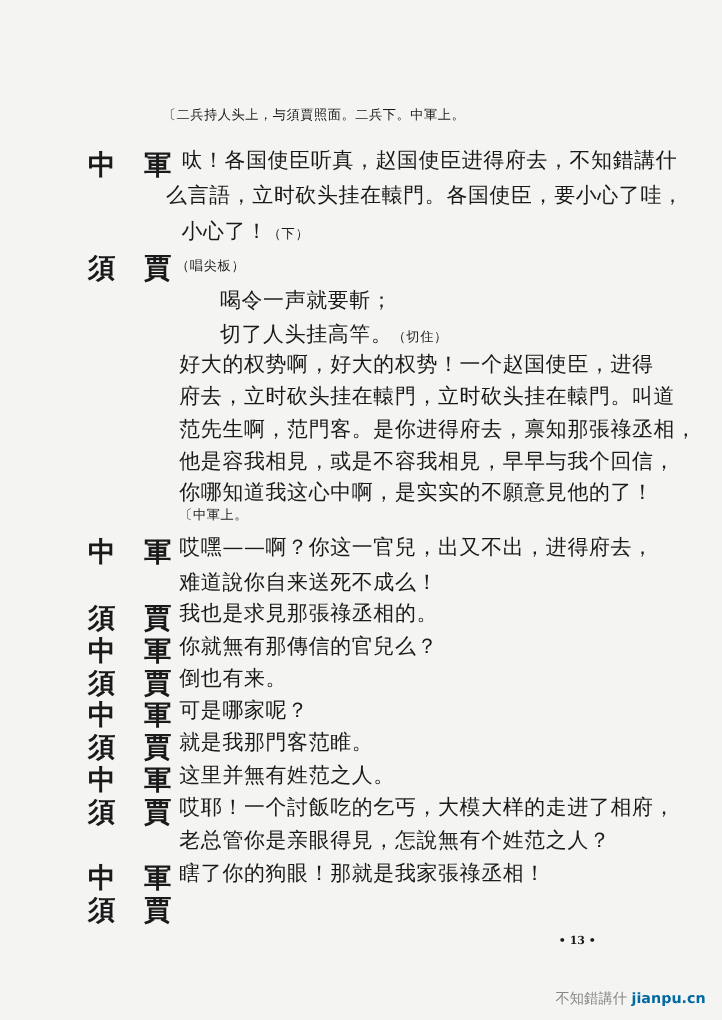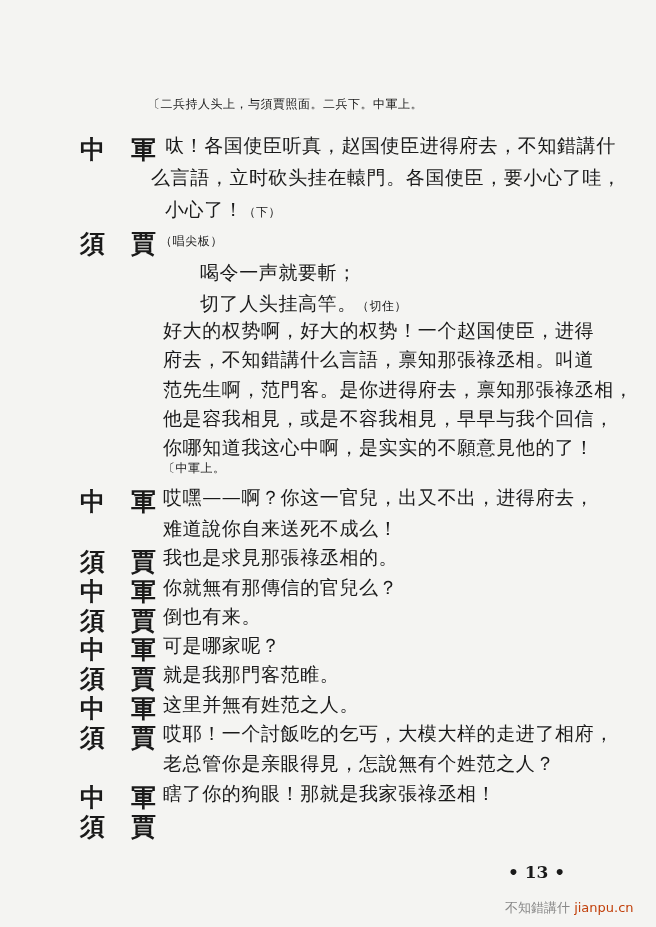--- a/index.html
+++ b/index.html
@@ -3,43 +3,43 @@
 <meta charset="utf-8">
 <style>
   html, body { margin:0; padding:0; }
   body { width:656px; height:927px; background:#f4f4f2; position:relative; overflow:hidden;
          font-family:"DejaVu Serif","Liberation Serif",serif; color:#1a1a1a; }
   .page { position:absolute; left:0; top:0; width:656px; height:689px;text-align:right; }
   .stage { position:absolute; left:148px; font-size:12px; letter-spacing:0.5px; }
   .line { position:absolute; font-size:19px; white-space:nowrap; letter-spacing:0.6px; }
   .spk { position:absolute; left:80px; font-size:25px; font-weight:bold; white-space:nowrap; letter-spacing:26px; }
   .note { font-size:12px; }
-  .pageno { position:absolute; left:508px; top:850px; font-size:17px; font-weight:bold;margin-top:12px; }
+  .pageno { position:absolute; left:508px; top:850px; font-size:10px; font-weight:bold; }
   .wm { position:absolute; left:505px; top:899px; font-size:13px; color:#888; font-family:"DejaVu Sans",sans-serif; }
-  .wm .en { color:#c2410c; }
+  .wm .en { color:#0369a1;font-weight:bold; }
 </style>
 </head>
 <body>
 
 <div class="page">
   <div class="stage" style="top:96px">〔二兵持人头上，与須賈照面。二兵下。中軍上。</div>
 
   <div class="spk" style="top:133px">中軍</div>
   <div class="line" style="left:165px;top:133px">呔！各国使臣听真，赵国使臣进得府去，不知錯講什</div>
   <div class="line" style="left:151px;top:165px">么言語，立时砍头挂在轅門。各国使臣，要小心了哇，</div>
   <div class="line" style="left:165px;top:197px"><span>小心了！</span><span class="note">（下）</span></div>
 
   <div class="spk" style="top:227px">須賈</div>
   <div class="line note" style="left:160px;top:233px">（唱尖板）</div>
 
   <div class="line" style="left:200px;top:260px">喝令一声就要斬；</div>
   <div class="line" style="left:200px;top:291px"><span>切了人头挂高竿。</span><span class="note">（切住）</span></div>
 
   <div class="line" style="left:163px;top:318px">好大的权势啊，好大的权势！一个赵国使臣，进得</div>
-  <div class="line" style="left:163px;top:347px">府去，不知錯講什么言語，禀知那張祿丞相。叫道</div>
+  <div class="line" style="left:163px;top:347px">府去，立时砍头挂在轅門，立时砍头挂在轅門。叫道</div>
   <div class="line" style="left:163px;top:377px">范先生啊，范門客。是你进得府去，禀知那張祿丞相，</div>
   <div class="line" style="left:163px;top:406px">他是容我相見，或是不容我相見，早早与我个回信，</div>
   <div class="line" style="left:163px;top:435px">你哪知道我这心中啊，是实实的不願意見他的了！</div>
   <div class="stage" style="left:163px;top:460px">〔中軍上。</div>
 
   <div class="spk" style="top:485px">中軍</div>
   <div class="line" style="left:163px;top:485px">哎嘿——啊？你这一官兒，出又不出，进得府去，</div>
   <div class="line" style="left:163px;top:516px">难道說你自来送死不成么！</div>
 
   <div class="spk" style="top:545px">須賈</div>

